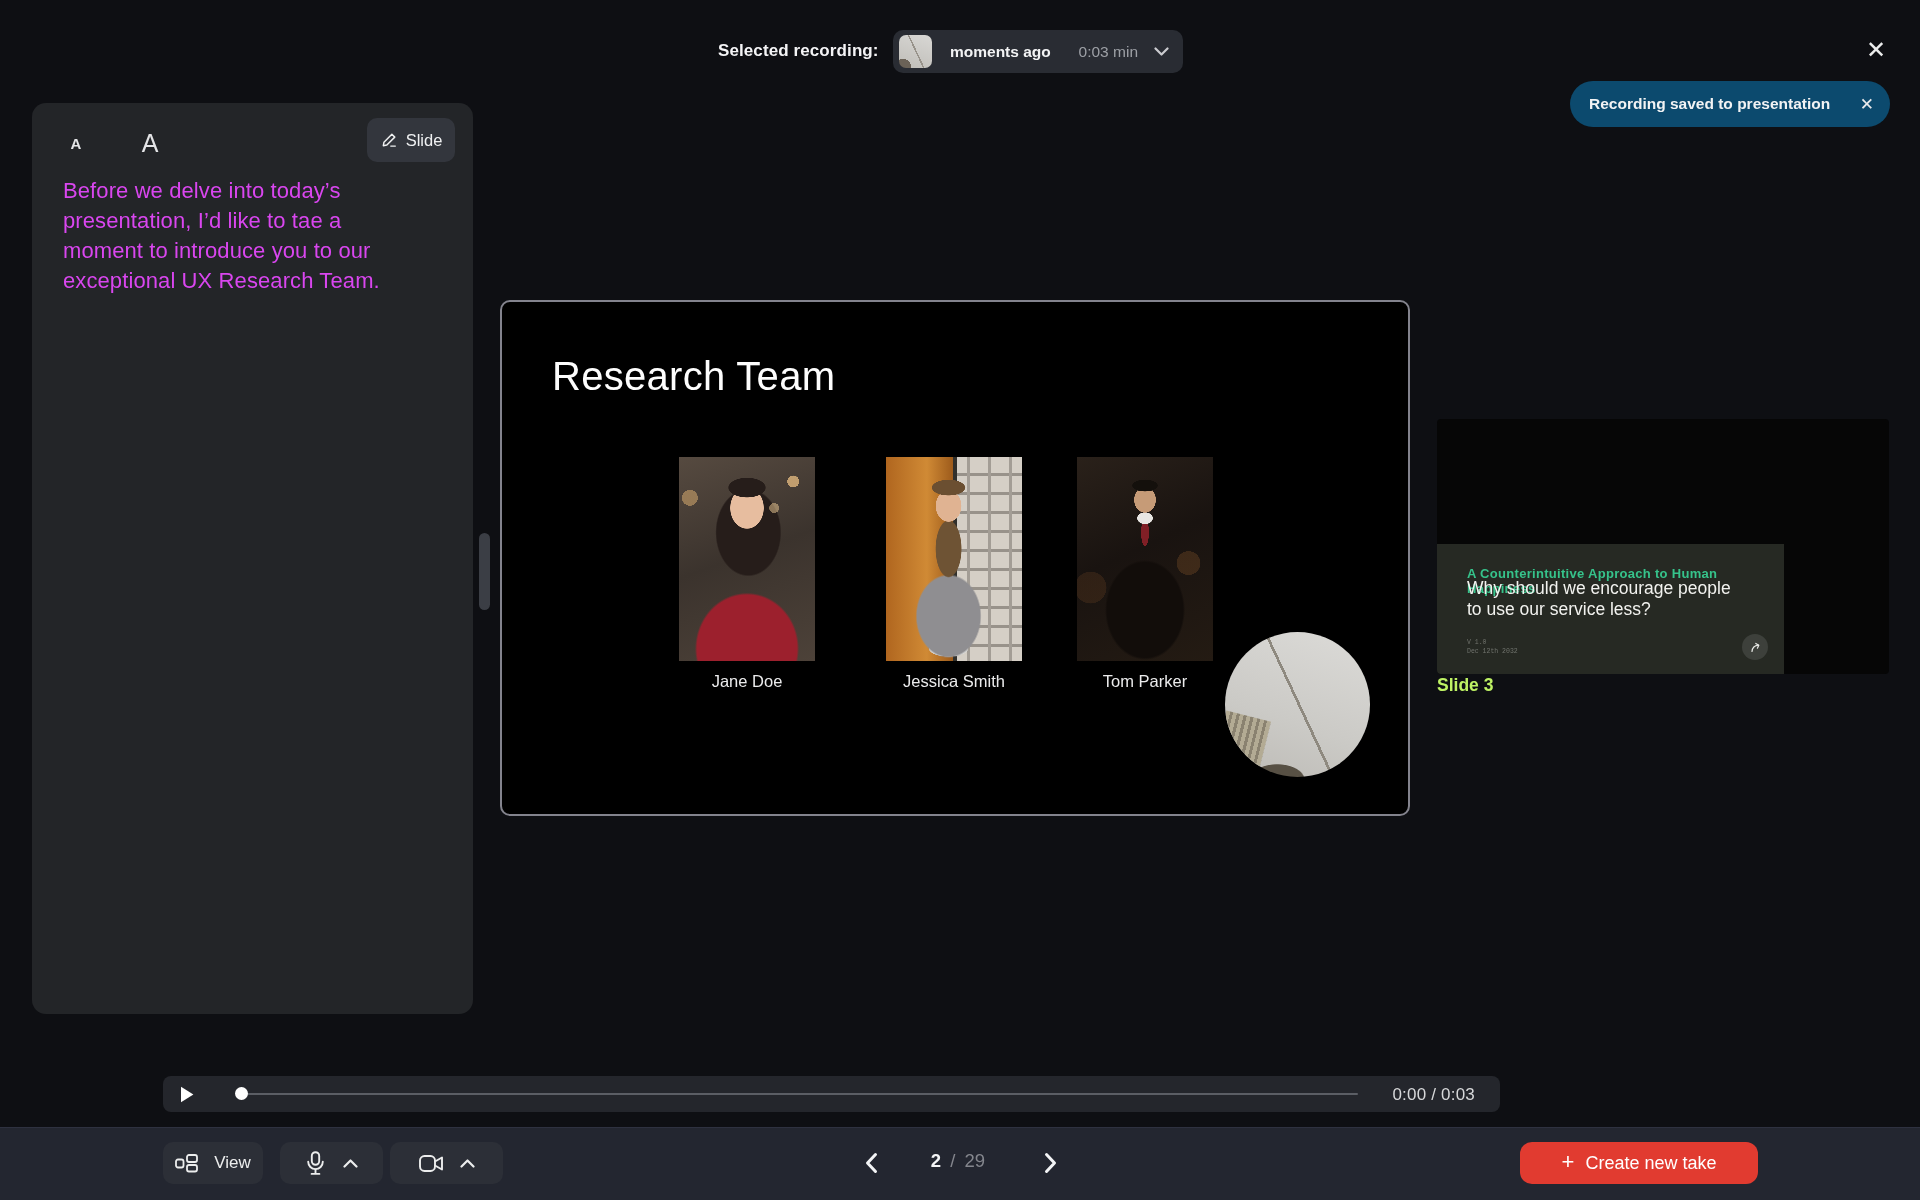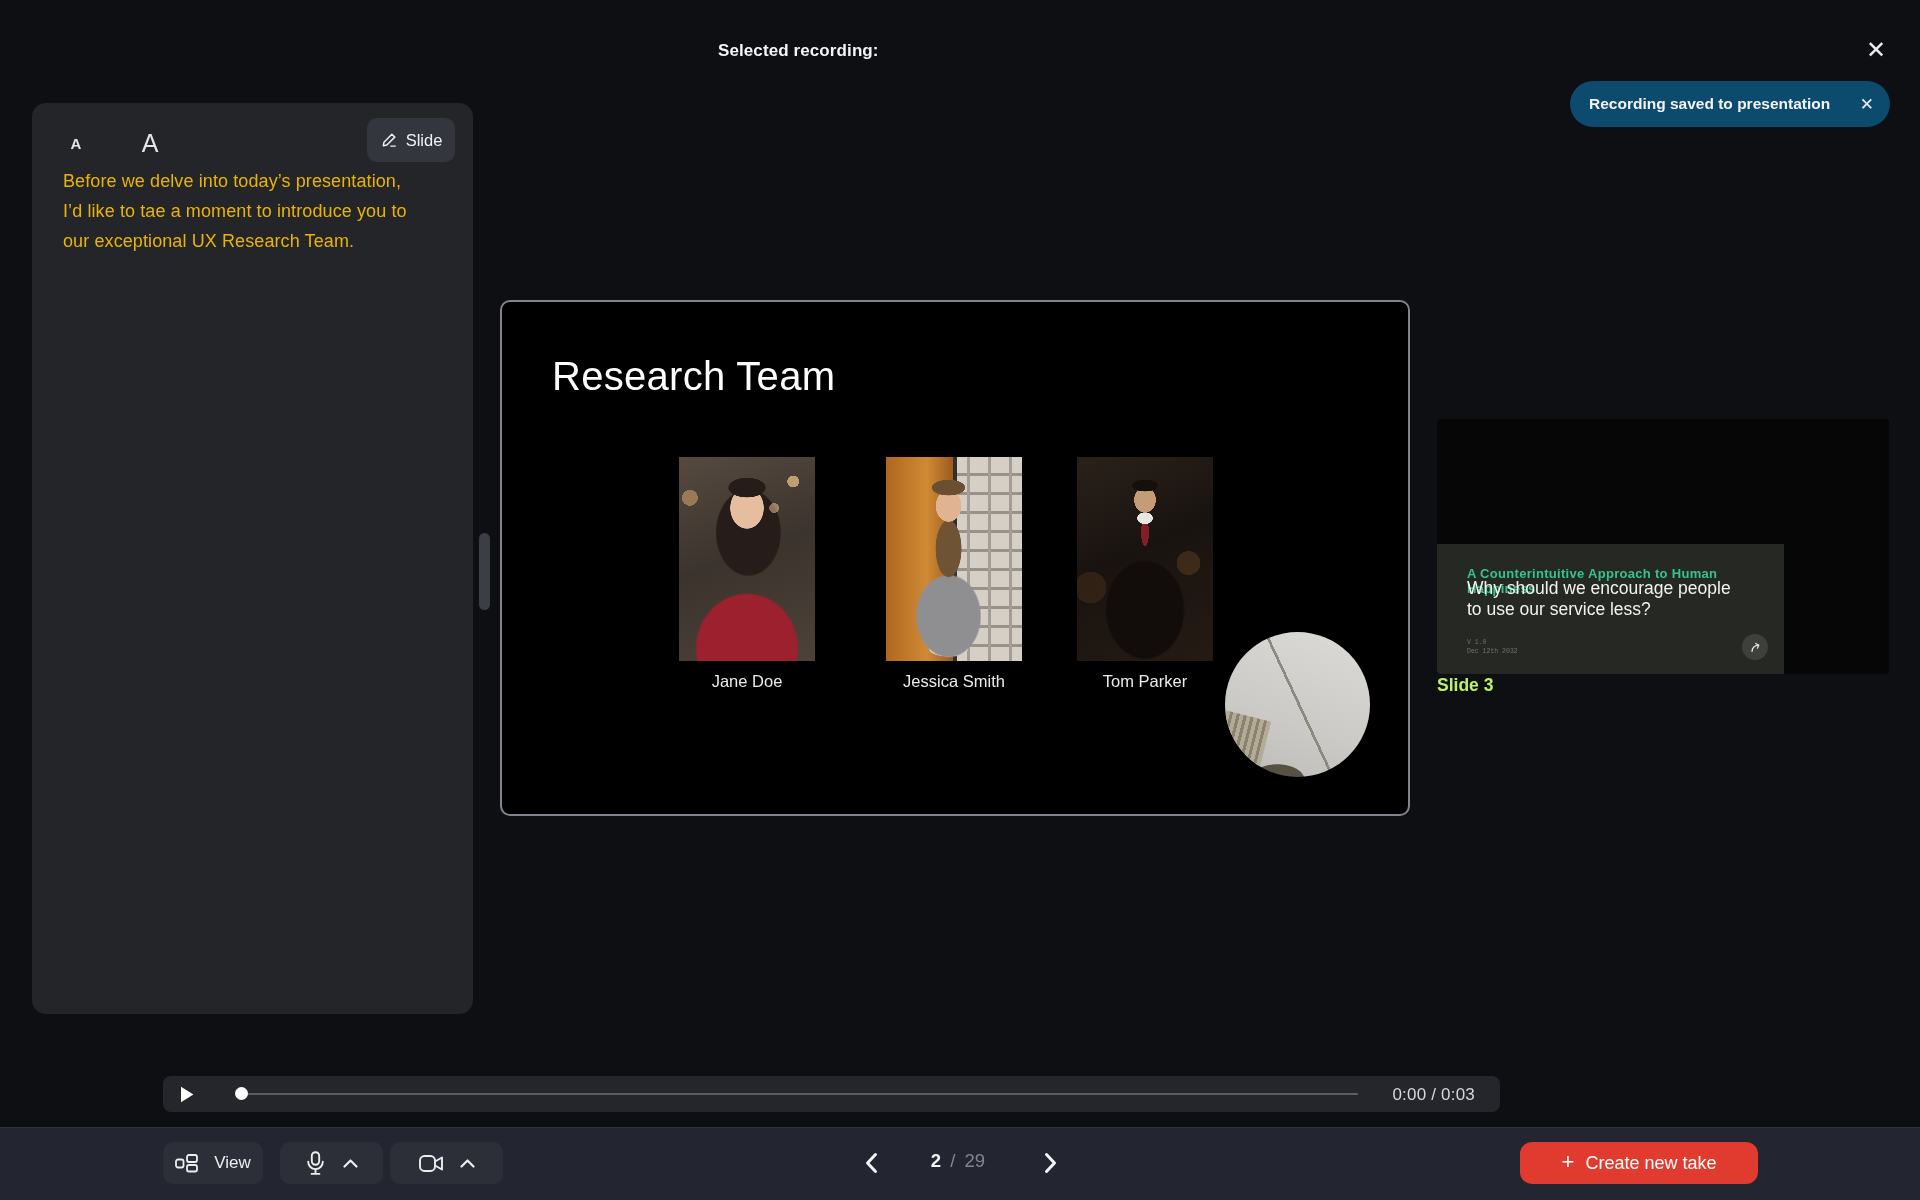--- a/index.html
+++ b/index.html
@@ -57,22 +57,22 @@
   }
   .fontsize-small { left:22px; font-size:15px; font-weight:600; }
   .fontsize-large { left:96px; font-size:25px; font-weight:400; }
   .edit-btn {
     position:absolute; left:335px; top:15px; width:88px; height:44px;
     background:#33363d; border-radius:10px;
     display:flex; align-items:center; justify-content:center; gap:8px;
     font-size:16.5px; color:#f0f1f2; cursor:pointer;
   }
   .script {
-    position:absolute; left:31px; top:63px; width:352px;
-    font-size:18px; line-height:30px; color:#eab308; letter-spacing:.1px;
+    position:absolute; left:31px; top:73px; width:352px;
+    font-size:22px; line-height:30px; color:#d946ef; letter-spacing:.1px;
   }
 
   
   .drag-handle {
     position:absolute; left:479px; top:533px; width:11px; height:77px;
     background:#3b3e45; border-radius:6px; cursor:col-resize;
   }
 
   
   .slide {
@@ -227,20 +227,30 @@
 
   svg { display:block; }
 </style>
 </head>
 <body>
 
 <div class="stage">
 
   <div class="selrec-label">Selected recording:</div>
 
+  <div class="rec-pill">
+    <div class="rec-thumb"></div>
+    <span class="rec-ago">moments ago</span>
+    <span class="rec-dur">0:03 min</span>
+    <span>
+      <svg width="15" height="9" viewBox="0 0 15 9">
+          <path d="M1.5 1.5l6 6 6-6" stroke="#cbccd0" stroke-width="2.2" fill="none" stroke-linecap="round" stroke-linejoin="round"></path>
+        </svg>
+    </span>
+  </div>
 
   <div class="screen-close">✕</div>
 
   <div class="toast">
     <span class="toast-msg">Recording saved to presentation</span>
     <span class="toast-close">✕</span>
   </div>
 
   <div class="prompter">
     <div class="fontsize-btn fontsize-small">A</div>

